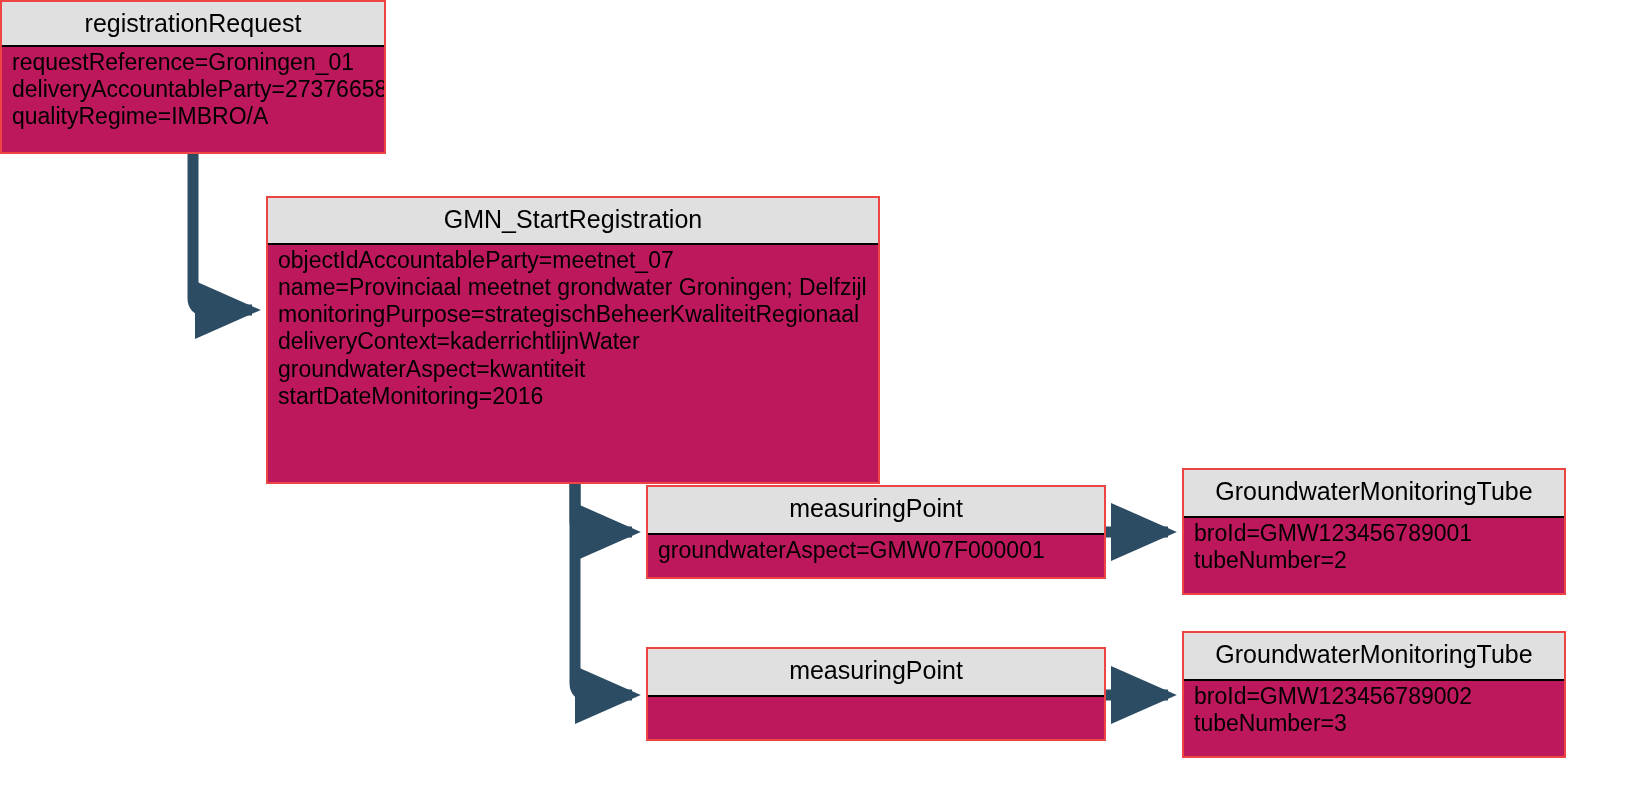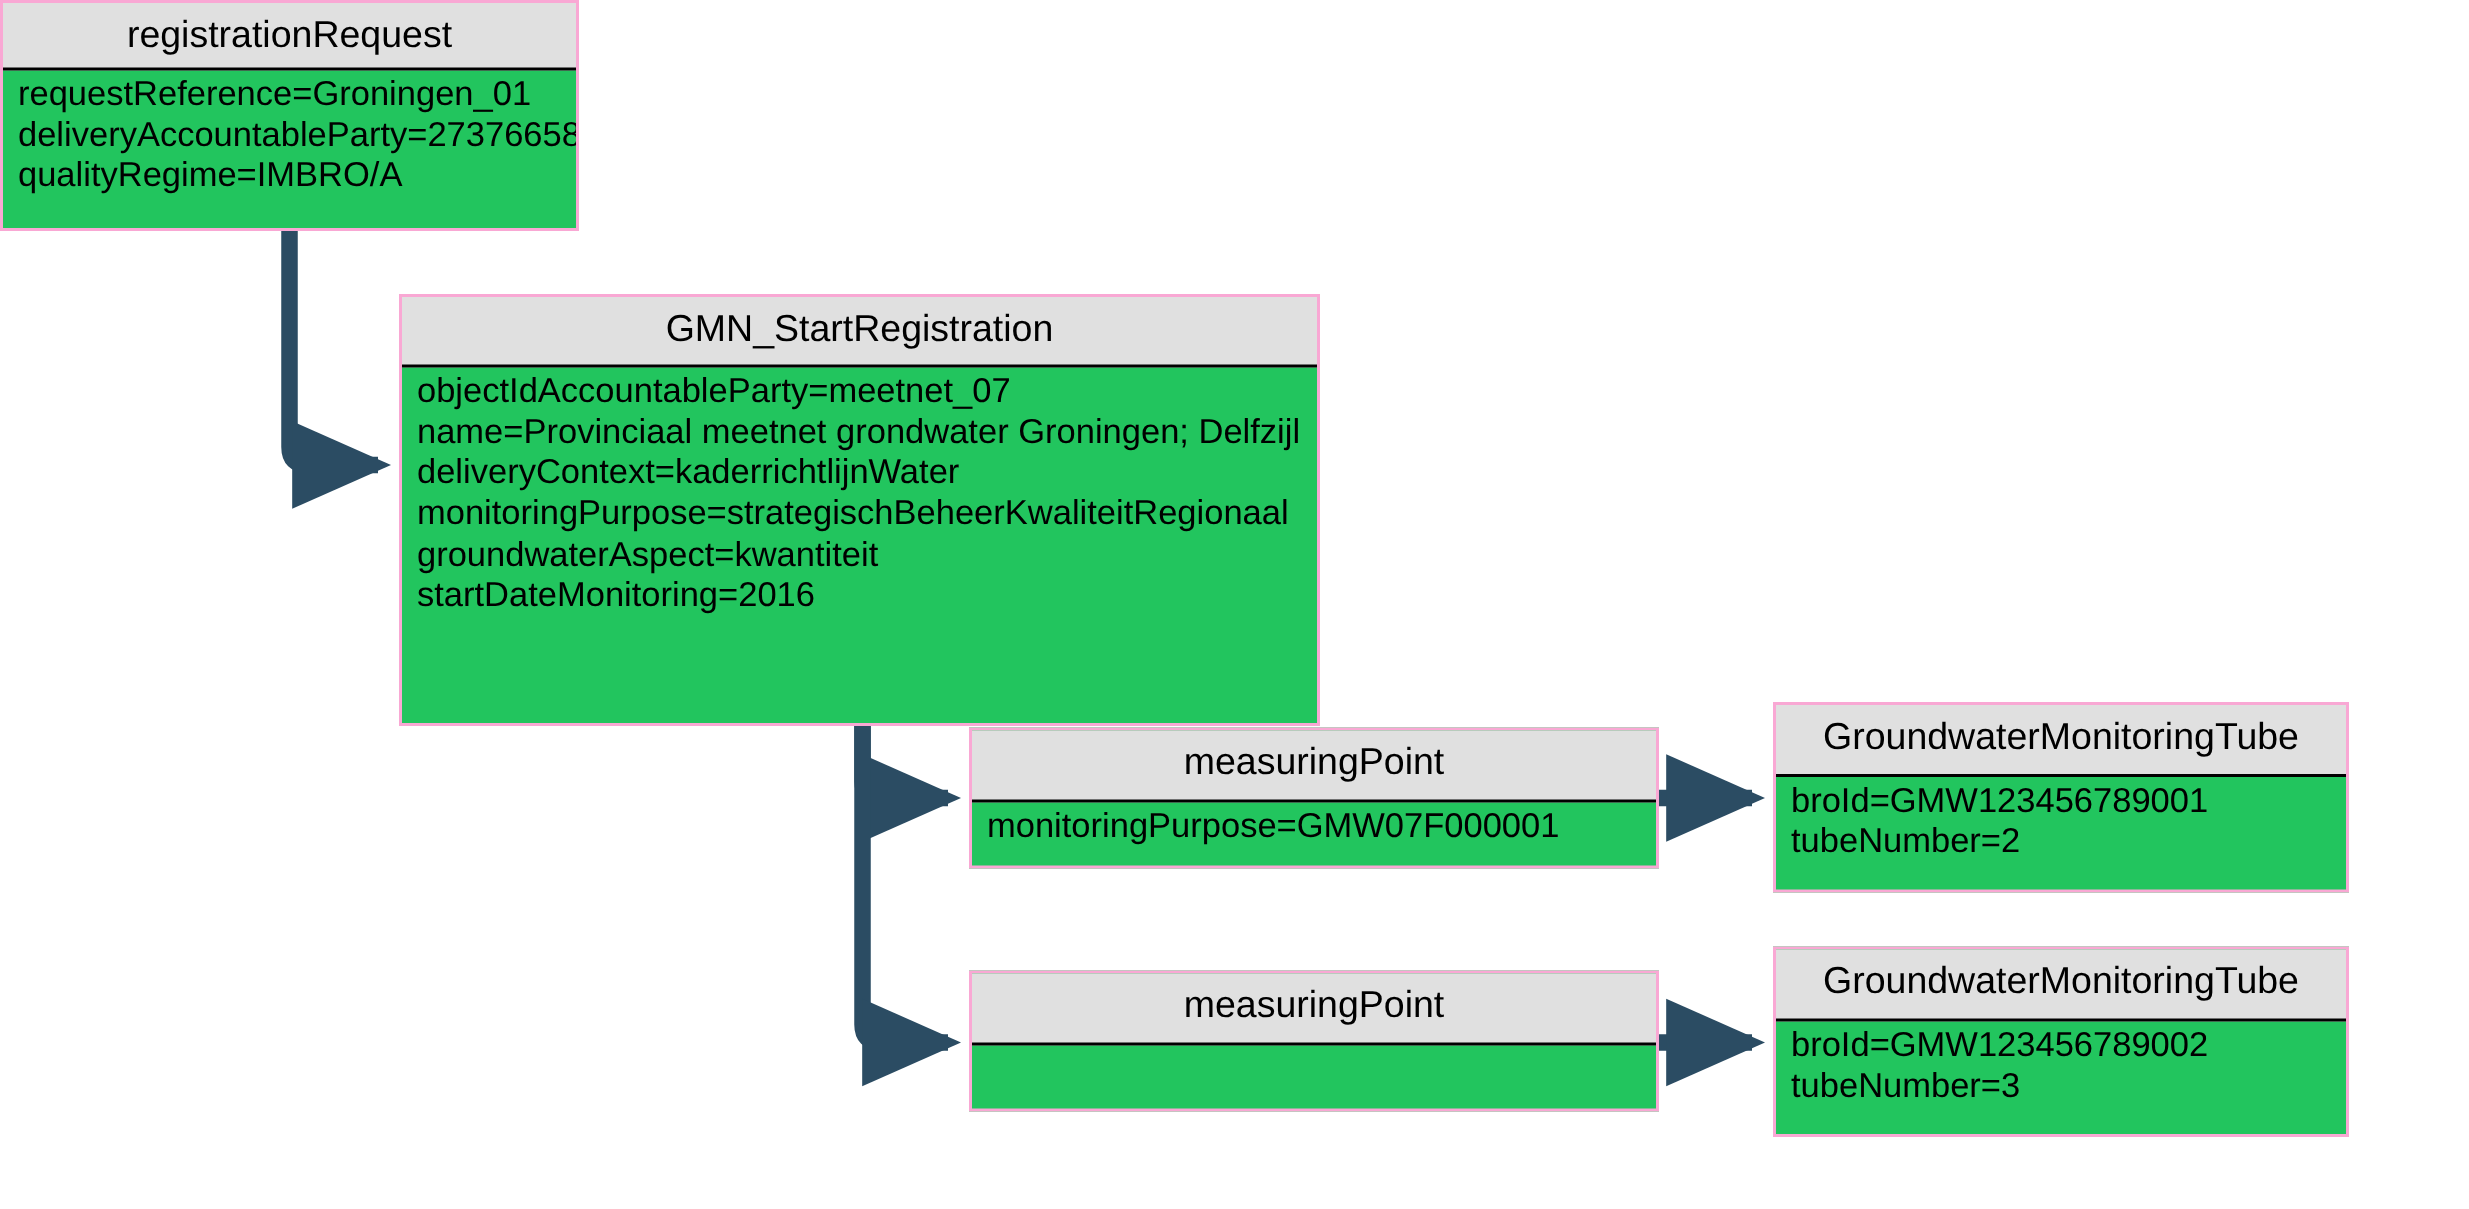--- a/index.html
+++ b/index.html
@@ -22,22 +22,22 @@
     left: 0;
     top: 0;
     width: 1646px;
     height: 806px;
     pointer-events: none;
     z-index: 1;
   }
   .uml-box {
     position: absolute;
     box-sizing: border-box;
-    border: 2px solid #f9a8d4;
-    background: #22c55e;
+    border: 2px solid #ef4444;
+    background: #be185d;
     z-index: 2;
   }
   .uml-header {
     box-sizing: border-box;
     background: #e0e0e0;
     border-bottom: 2px solid #000000;
     text-align: center;
     font-size: 25px;
     color: #000000;
     line-height: 1.25;
@@ -119,31 +119,31 @@
       <span class="attr">deliveryAccountableParty=27376658</span>
       <span class="attr">qualityRegime=IMBRO/A</span>
     </div>
   </div>
 
   <div class="uml-box" id="box-gmn-start-registration">
     <div class="uml-header">GMN_StartRegistration</div>
     <div class="uml-body">
       <span class="attr">objectIdAccountableParty=meetnet_07</span>
       <span class="attr">name=Provinciaal meetnet grondwater Groningen; Delfzijl</span>
+      <span class="attr">monitoringPurpose=strategischBeheerKwaliteitRegionaal</span>
       <span class="attr">deliveryContext=kaderrichtlijnWater</span>
-      <span class="attr">monitoringPurpose=strategischBeheerKwaliteitRegionaal</span>
       <span class="attr">groundwaterAspect=kwantiteit</span>
       <span class="attr">startDateMonitoring=2016</span>
     </div>
   </div>
 
   <div class="uml-box" id="box-measuring-point-1">
     <div class="uml-header">measuringPoint</div>
     <div class="uml-body">
-      <span class="attr">monitoringPurpose=GMW07F000001</span>
+      <span class="attr">groundwaterAspect=GMW07F000001</span>
     </div>
   </div>
 
   <div class="uml-box" id="box-measuring-point-2">
     <div class="uml-header">measuringPoint</div>
   </div>
 
   <div class="uml-box" id="box-tube-1">
     <div class="uml-header">GroundwaterMonitoringTube</div>
     <div class="uml-body">

